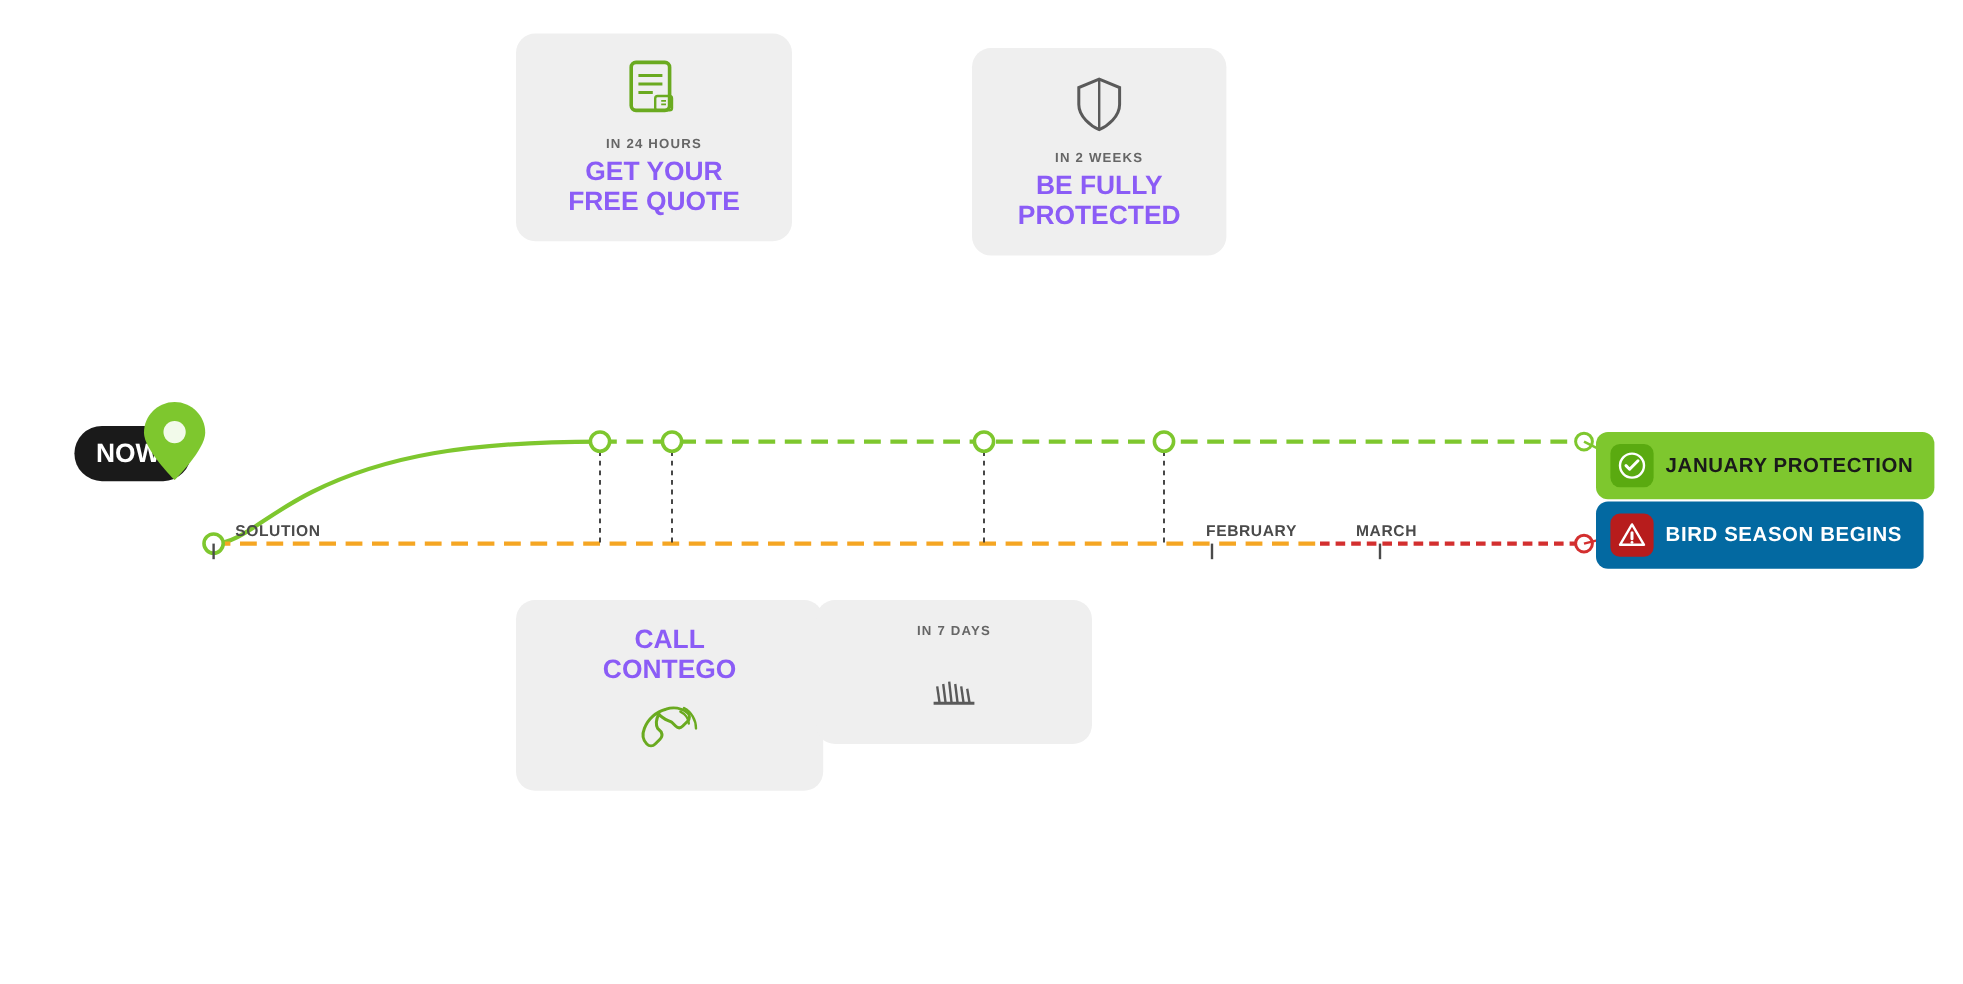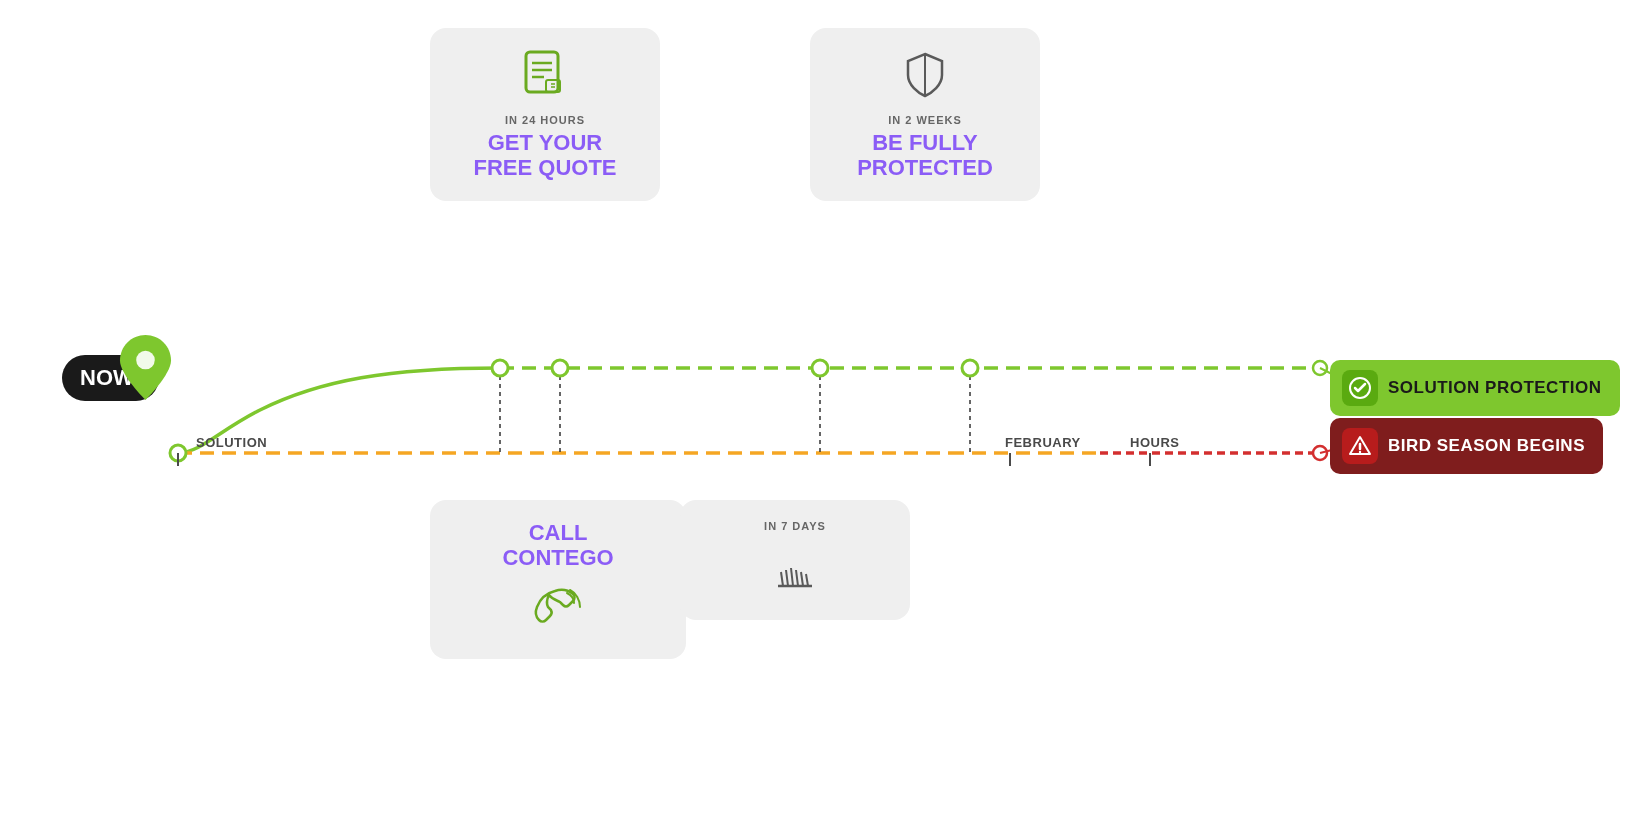--- a/index.html
+++ b/index.html
@@ -84,22 +84,22 @@
     }
 
     
     .card-quote {
       left: 430px;
       top: 28px;
       width: 230px;
     }
     .card-protected {
       left: 810px;
-      top: 28px;
-      width: 230px;
+      top: 40px;
+      width: 212px;
     }
 
     
     .card-call {
       left: 430px;
       top: 500px;
       width: 256px;
     }
     .card-solution {
       left: 680px;
@@ -159,21 +159,21 @@
     }
     .badge-green {
       left: 1330px;
       top: 360px;
       background: #7ec72e;
       color: #1a1a1a;
     }
     .badge-red {
       left: 1330px;
       top: 418px;
-      background: #7f1d1d;
+      background: #0369a1;
       color: #fff;
     }
     .badge-icon {
       width: 36px;
       height: 36px;
       border-radius: 8px;
       display: flex;
       align-items: center;
       justify-content: center;
       flex-shrink: 0;
@@ -236,21 +236,21 @@
 
   <div class="now-bubble">NOW!</div>
 
   <svg class="location-pin" viewBox="0 0 55 70">
     <path d="M27.5 0 C12.3 0 0 12.3 0 27.5 C0 42.7 27.5 70 27.5 70 C27.5 70 55 42.7 55 27.5 C55 12.3 42.7 0 27.5 0 Z" fill="#7ec72e"></path>
     <circle cx="27.5" cy="27" r="10" fill="white" opacity="0.9"></circle>
   </svg>
 
   <div class="month-label month-january">SOLUTION</div>
   <div class="month-label month-february">FEBRUARY</div>
-  <div class="month-label month-march">HOURS</div>
+  <div class="month-label month-march">MARCH</div>
 
   <div class="card card-quote">
     <div class="card-icon-wrap">
       <svg viewBox="0 0 54 54" fill="none">
         <rect x="8" y="4" width="32" height="40" rx="4" fill="none" stroke="#6aaa20" stroke-width="3"></rect>
         <line x1="14" y1="15" x2="34" y2="15" stroke="#6aaa20" stroke-width="2.5"></line>
         <line x1="14" y1="22" x2="34" y2="22" stroke="#6aaa20" stroke-width="2.5"></line>
         <line x1="14" y1="29" x2="26" y2="29" stroke="#6aaa20" stroke-width="2.5"></line>
         <rect x="28" y="32" width="14" height="12" rx="2" fill="none" stroke="#6aaa20" stroke-width="2"></rect>
         <line x1="33" y1="36" x2="37" y2="36" stroke="#6aaa20" stroke-width="1.5"></line>
@@ -300,21 +300,21 @@
     </div>
   </div>
 
   <div class="badge badge-green">
     <div class="badge-icon">
       <svg width="24" height="24" viewBox="0 0 24 24" fill="none">
         <circle cx="12" cy="12" r="10" fill="none" stroke="white" stroke-width="2"></circle>
         <path d="M7 12 L10 15 L17 8" stroke="white" stroke-width="2.5" stroke-linecap="round" stroke-linejoin="round"></path>
       </svg>
     </div>
-    <span style="line-height:1.2">SOLUTION
+    <span style="line-height:1.2">JANUARY
 PROTECTION</span>
   </div>
 
   <div class="badge badge-red">
     <div class="badge-icon">
       <svg width="24" height="24" viewBox="0 0 24 24" fill="none">
         <path d="M12 3 L22 20 L2 20 Z" fill="none" stroke="white" stroke-width="2" stroke-linejoin="round"></path>
         <line x1="12" y1="10" x2="12" y2="15" stroke="white" stroke-width="2.5" stroke-linecap="round"></line>
         <circle cx="12" cy="18" r="1.2" fill="white"></circle>
       </svg>

